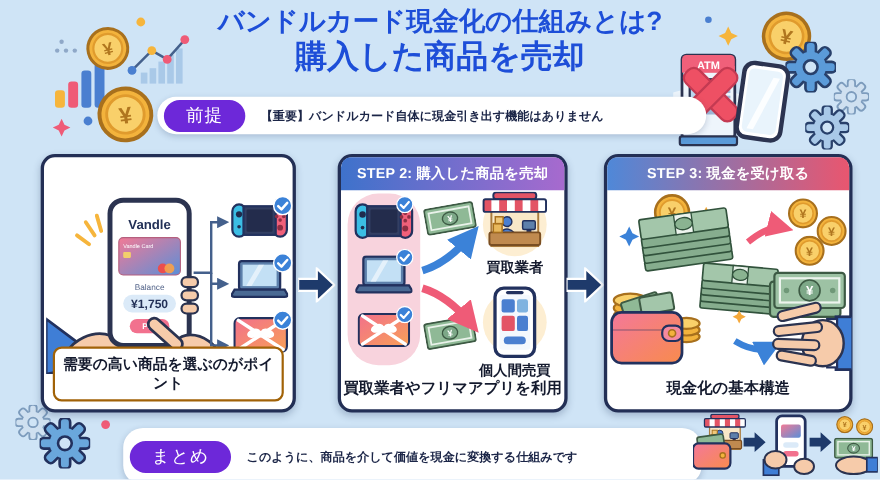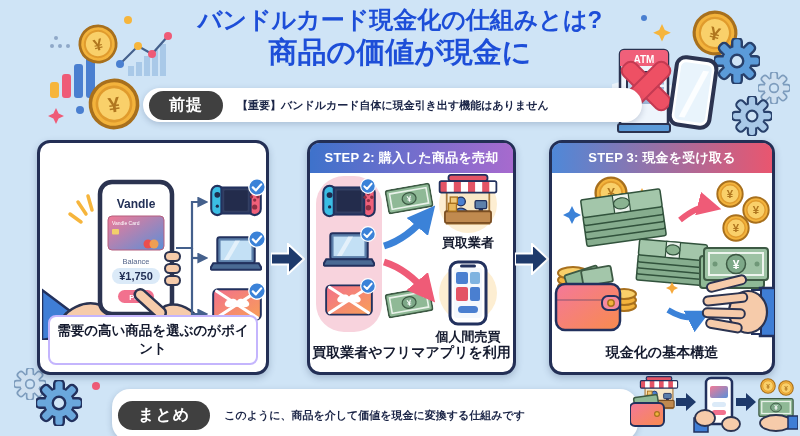--- a/index.html
+++ b/index.html
@@ -10,38 +10,38 @@
   .abs{position:absolute;}
 
   
   .title-wrap{position:absolute;left:0;right:0;top:5px;text-align:center;color:#1d4ed8;}
   .title-line1{font-size:24px;font-weight:bold;line-height:1.25;}
   .title-line2{font-size:29px;font-weight:bold;line-height:1.2;}
 
   
   .banner{position:absolute;background:#ffffff;border-radius:18px;display:flex;align-items:center;
           box-shadow:0 2px 6px rgba(30,50,90,.22);}
-  .banner .pill{flex:0 0 auto;margin-left:6px;background:#404040;color:#fff;border-radius:16px;
-          padding:4px 20px;font-size:16px;font-weight:bold;letter-spacing:1px;}
+  .banner .pill{flex:0 0 auto;margin-left:6px;background:#6d28d9;color:#fff;border-radius:16px;
+          padding:4px 20px;font-size:16px;font-weight:normal;letter-spacing:1px;}
   .banner .banner-text{margin-left:14px;font-size:11px;font-weight:bold;color:#1b2547;white-space:nowrap;}
   #premise-banner{left:143px;top:88px;width:499px;height:34px;}
   #summary-banner{left:112px;top:389px;width:526px;height:52px;}
 
   
   .panel{position:absolute;top:140px;height:235px;background:#ffffff;border:3px solid #232f55;
          border-radius:13px;box-sizing:border-box;box-shadow:0 3px 7px rgba(30,50,90,.25);}
   .panel-header{height:30px;border-radius:9px 9px 0 0;display:flex;align-items:center;justify-content:center;
          color:#fff;font-size:13px;font-weight:bold;letter-spacing:.2px;}
   #panel-1{left:37px;width:232px;}
   #panel-2{left:307px;width:209px;}
   #panel-3{left:549px;width:226px;}
   #panel-1 .panel-header{background:linear-gradient(90deg,#f4768d,#ec5a76);}
   #panel-2 .panel-header{background:linear-gradient(90deg,#3e72cb,#a76ace);}
   #panel-3 .panel-header{background:linear-gradient(90deg,#4f88d8,#e9566f);}
-  .caption-box{position:absolute;left:8px;right:8px;bottom:7px;border:2px solid #c4b5fd;border-radius:8px;
+  .caption-box{position:absolute;left:8px;right:8px;bottom:7px;border:2px solid #a16207;border-radius:8px;
          background:#fff;text-align:center;font-size:13.5px;font-weight:bold;color:#141a2e;padding:5px 1px;}
   .caption-plain{position:absolute;left:0;right:0;bottom:10px;text-align:center;font-size:14px;
          font-weight:bold;color:#141a2e;}
   .panel-art{position:absolute;left:2px;top:31px;}
 </style>
 </head>
 <body>
 
 <div class="canvas">
 
@@ -211,21 +211,21 @@
   </svg>
 
   <svg class="abs" style="left:0;top:368px" width="112" height="68" viewBox="0 0 112 68">
     <use href="#sym-gear" x="14" y="0" width="32" height="32" style="--gf:#cfe0f0;--gs:#7d9cbd"></use>
     <use href="#sym-gear" x="36" y="12" width="46" height="46" style="--gf:#6aa7dc;--gs:#22315e"></use>
     <circle cx="96" cy="18" r="4" fill="#ef5b77"></circle>
   </svg>
 
   <div class="title-wrap">
     <div class="title-line1">バンドルカード現金化の仕組みとは?</div>
-    <div class="title-line2">商品の価値が現金に</div>
+    <div class="title-line2">購入した商品を売却</div>
   </div>
 
   <div class="banner" id="premise-banner">
     <span class="pill">前提</span>
     <span class="banner-text">【重要】バンドルカード自体に現金引き出す機能はありません</span>
   </div>
 
   <div class="panel" id="panel-1">
     <svg class="panel-art" width="226" height="166" viewBox="0 0 226 166">
       <path d="M36,28 l8,12 M46,22 l4,14 M28,40 l11,8" stroke="#f6b53c" stroke-width="3.5" stroke-linecap="round"></path>

